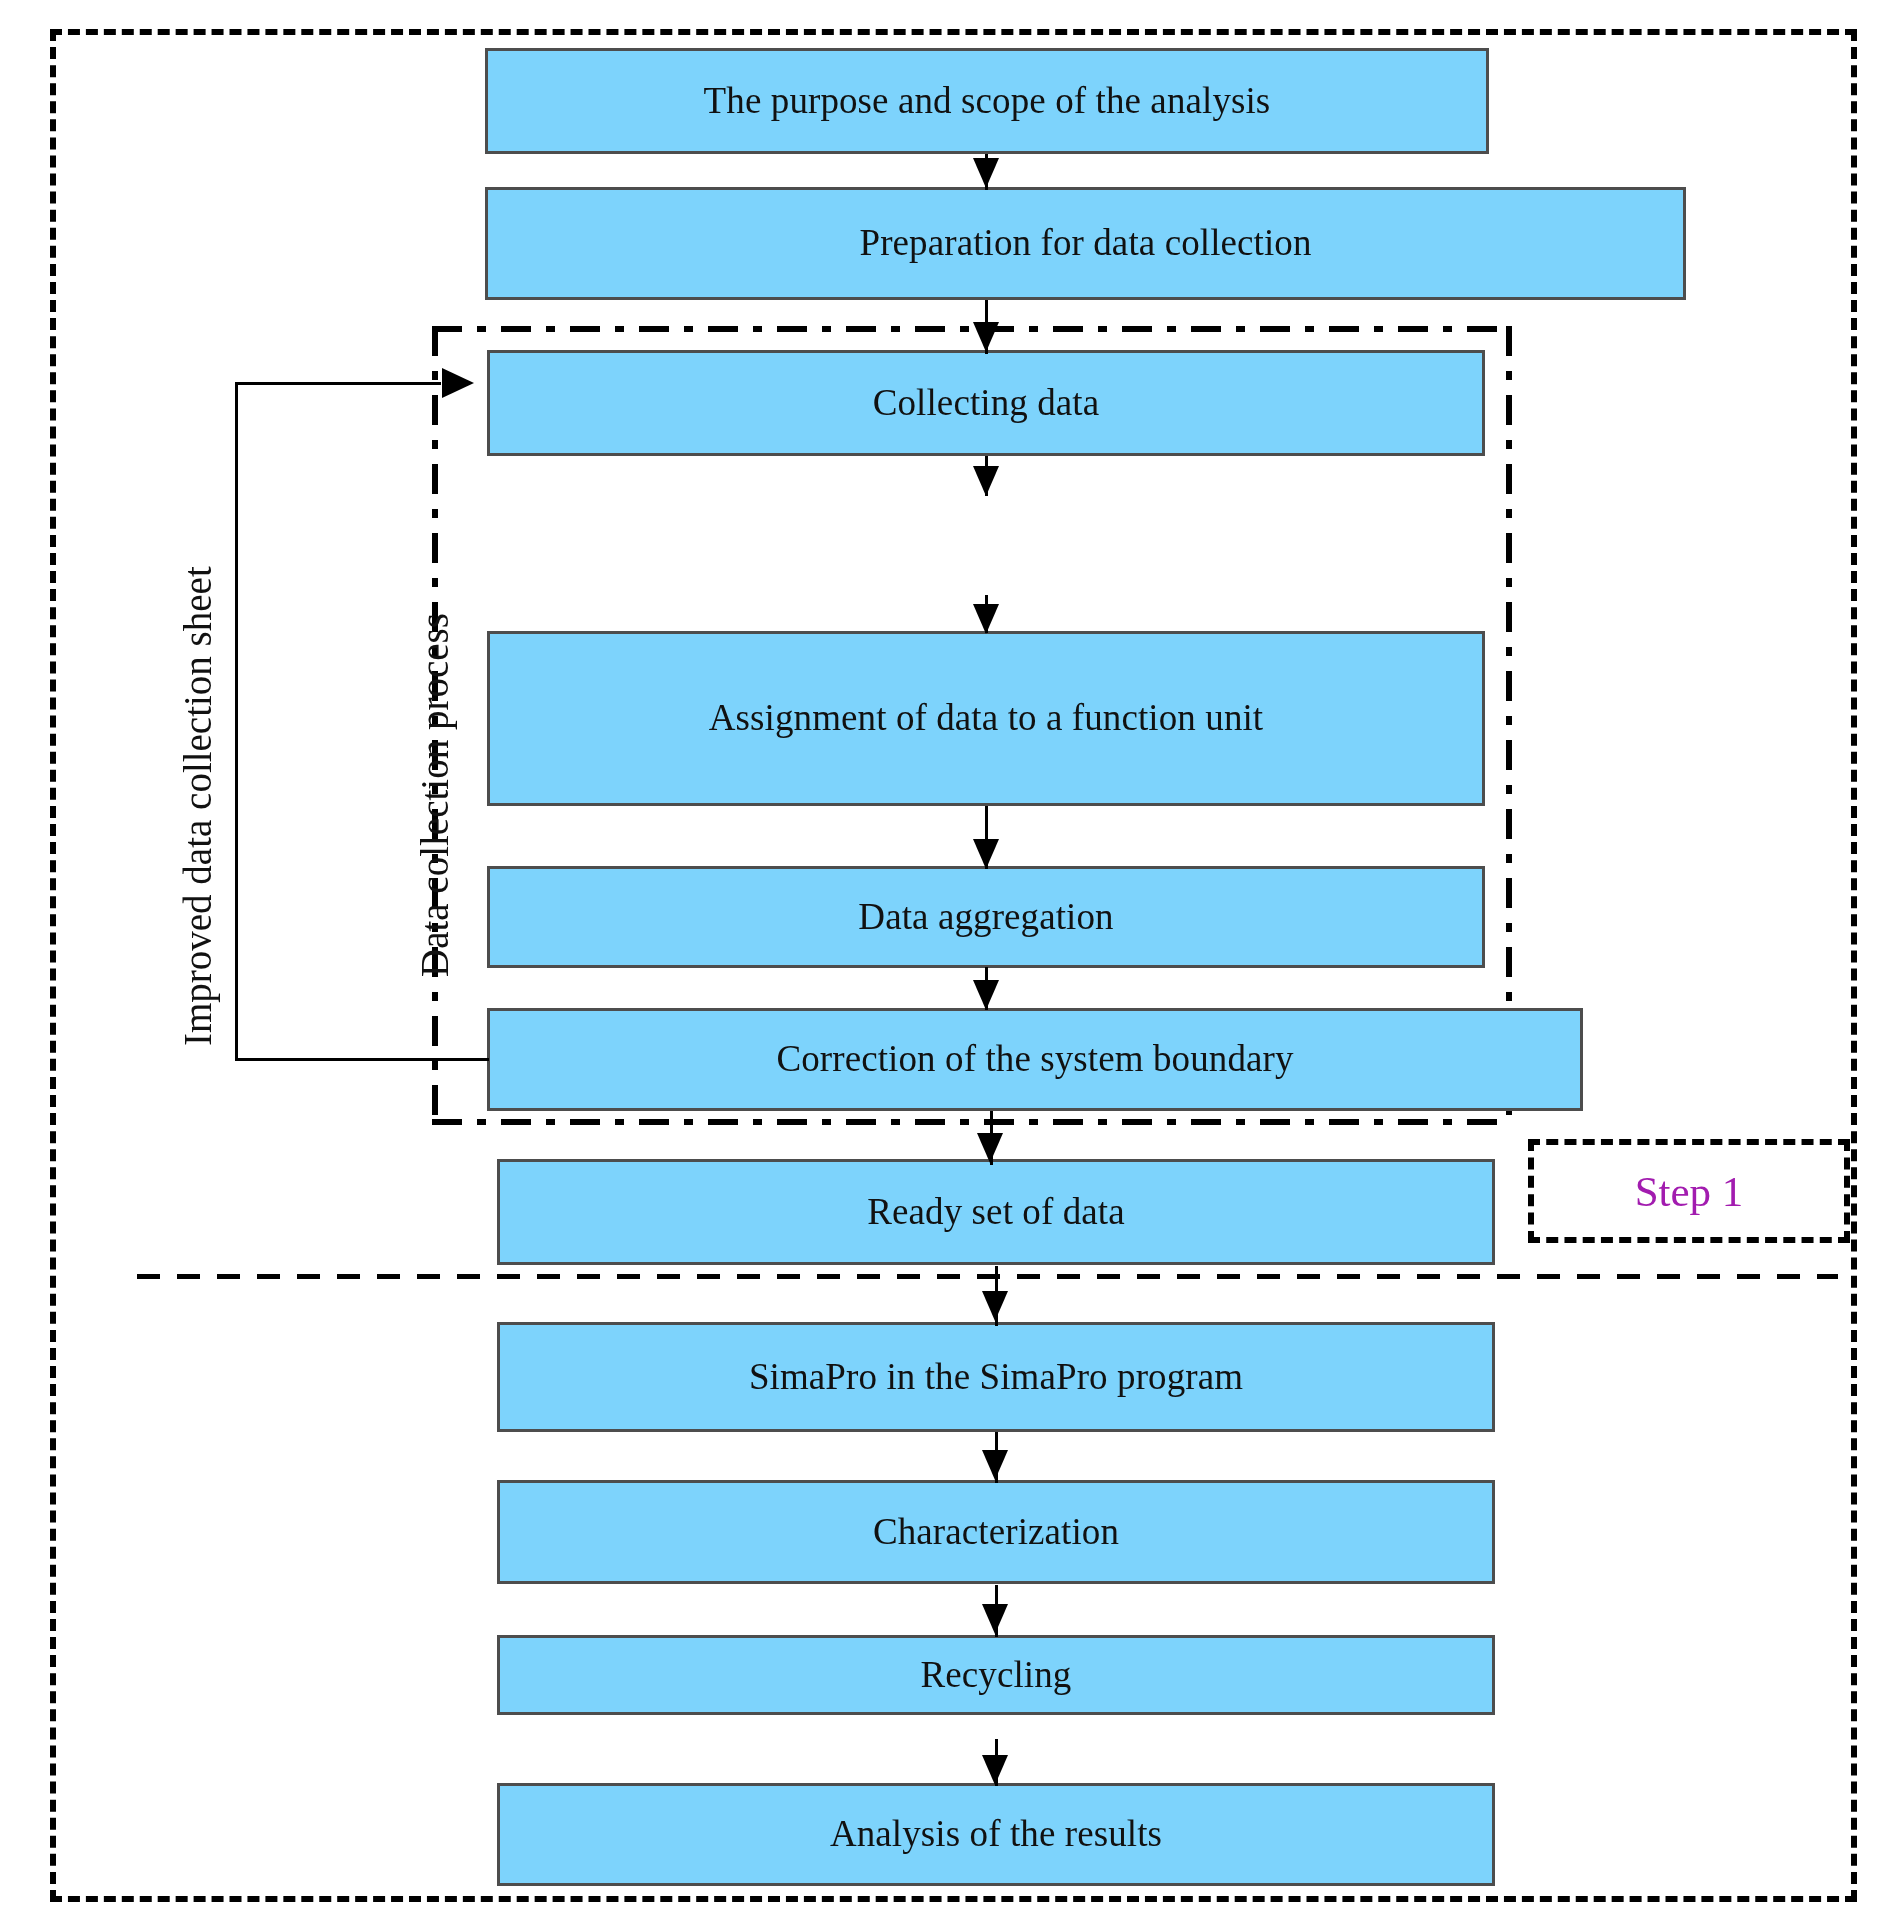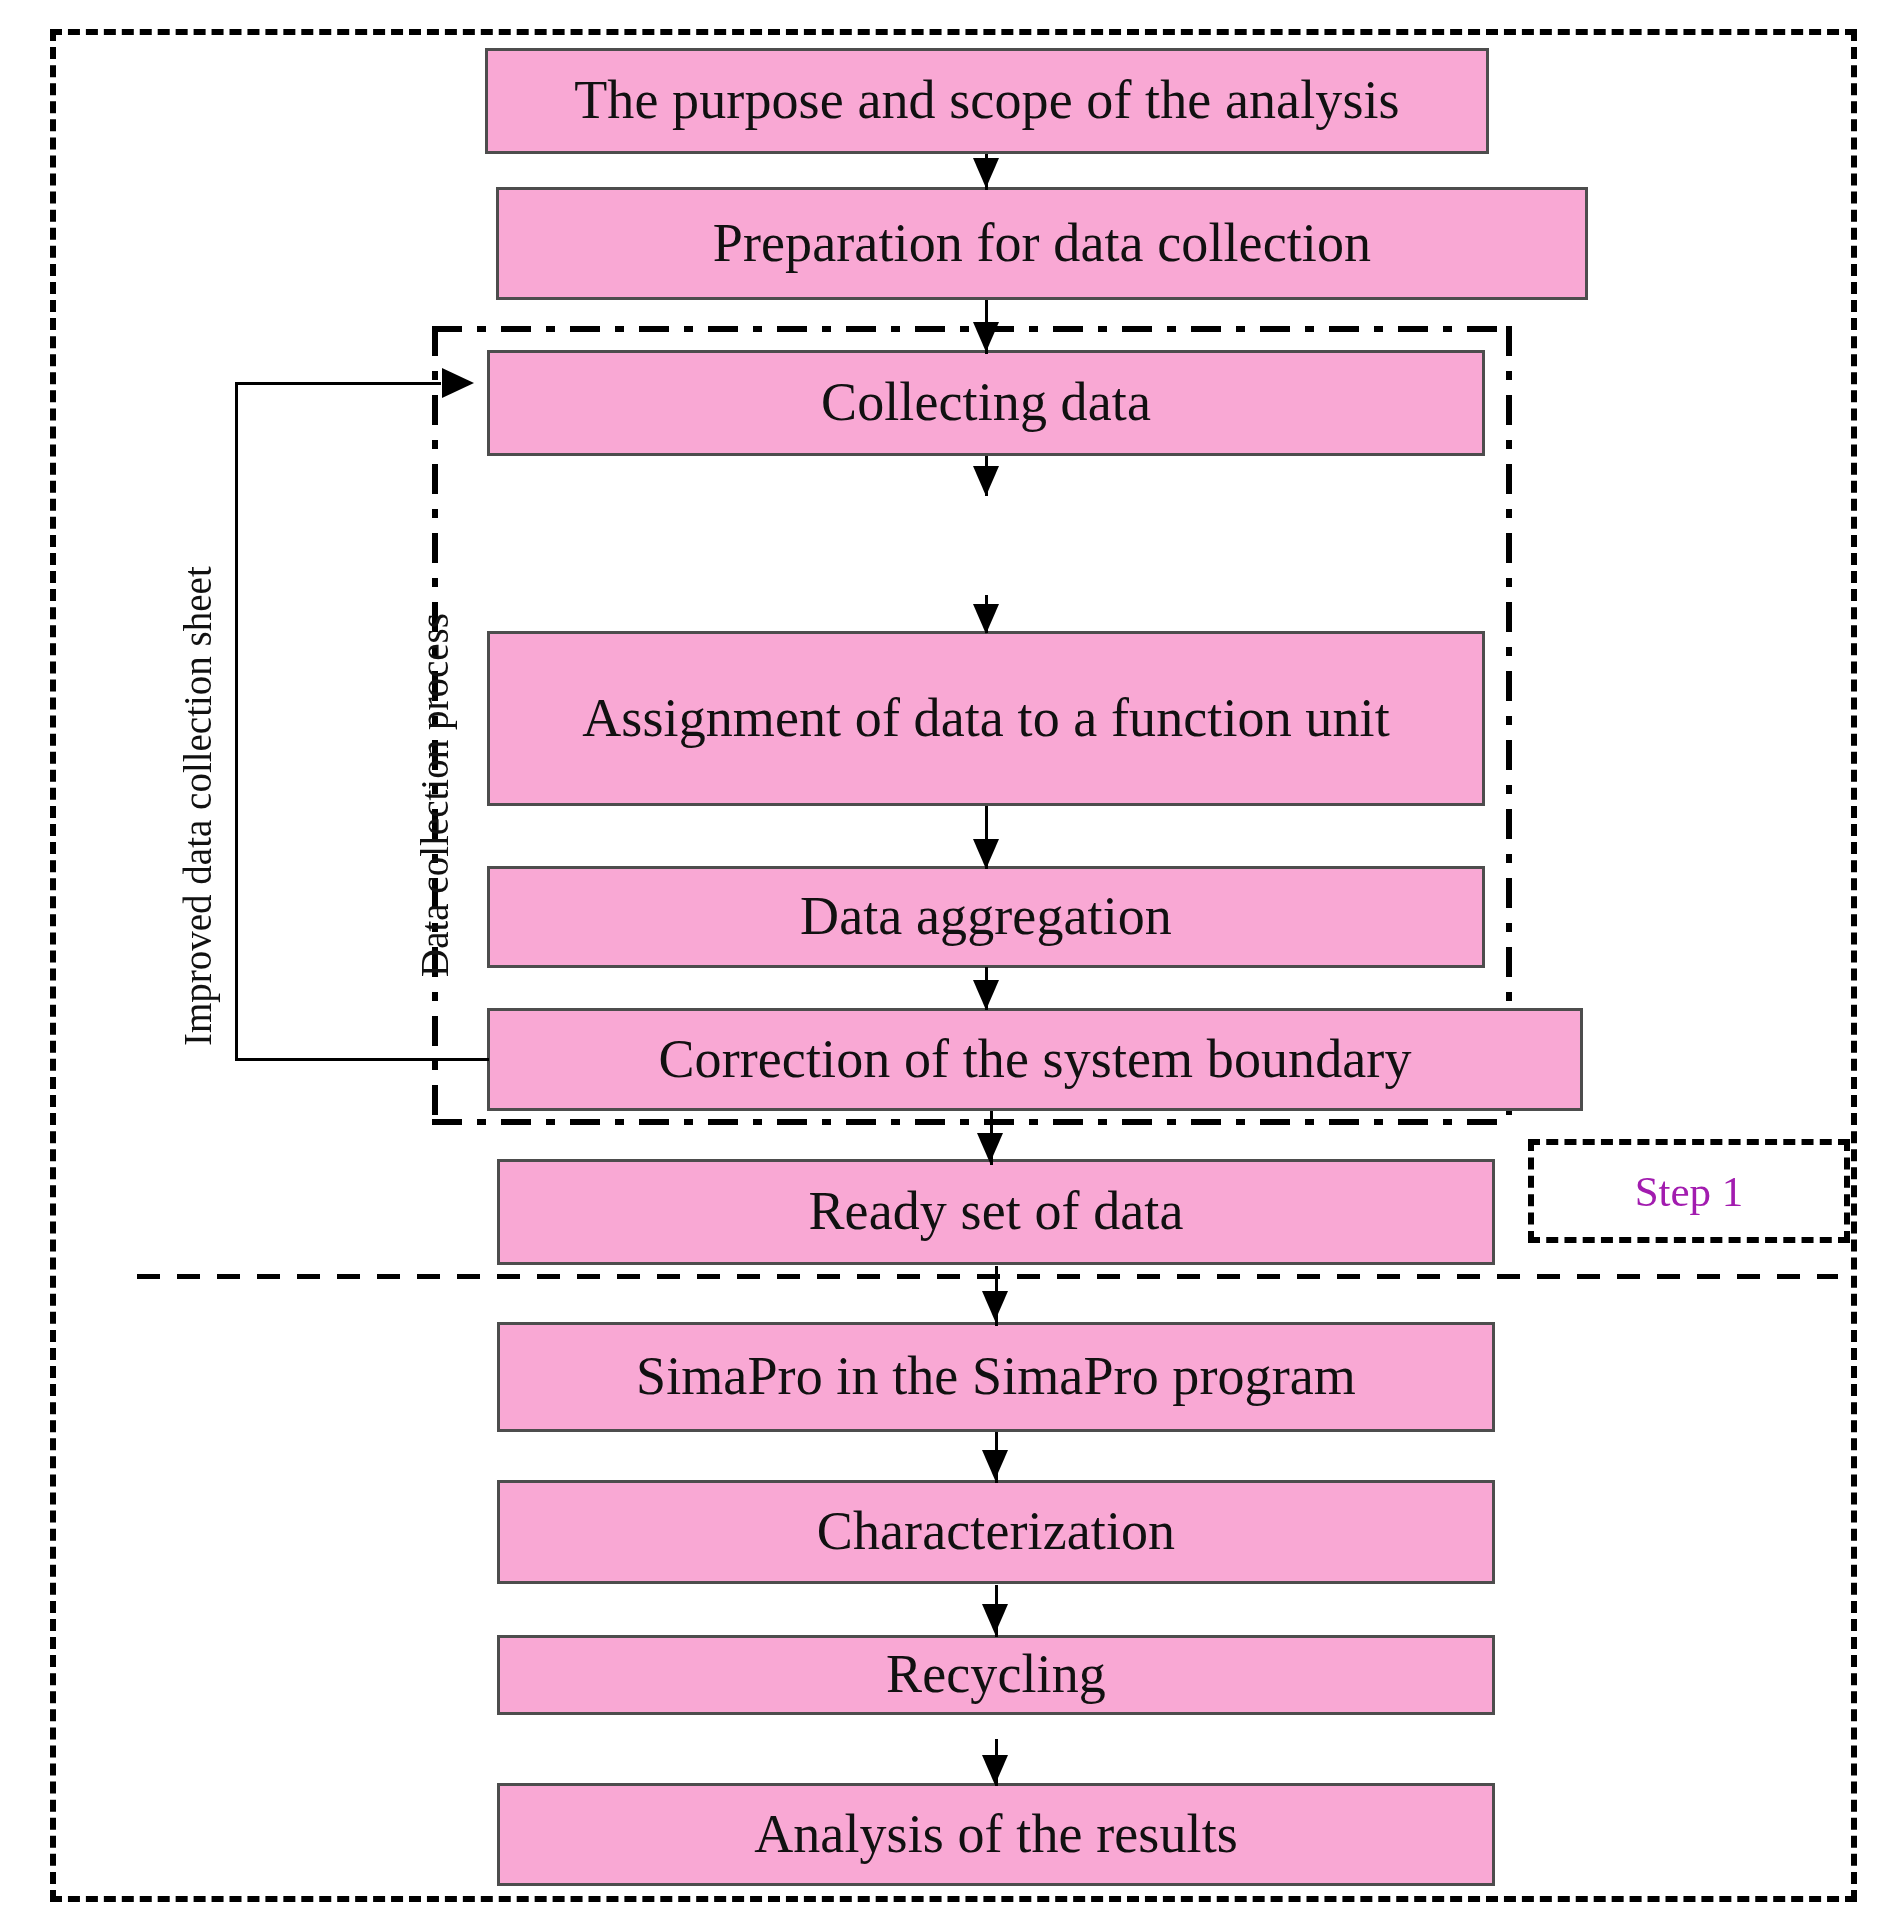--- a/index.html
+++ b/index.html
@@ -33,23 +33,23 @@
   
   .step-divider{
     position:absolute;left:137px;top:1274px;width:1701px;height:4.8px;
     background-image:repeating-linear-gradient(to right,
       #000 0px,#000 23px,transparent 23px,transparent 40px);
   }
 
   
   .pbox{
     position:absolute;box-sizing:border-box;
-    border:3.4px solid #4d4d4d;background:#f9a8d4;
+    border:3.4px solid #4d4d4d;background:#7dd3fc;
     display:flex;align-items:center;justify-content:center;
-    font-size:54px;color:#111;letter-spacing:0.1px;
+    font-size:37px;color:#111;letter-spacing:0.1px;
     text-align:center;line-height:1.1;
   }
 
   
   .step-badge{
     position:absolute;box-sizing:border-box;
     border:6.2px dashed #000;background:#fff;
     display:flex;align-items:center;justify-content:center;
     font-size:43px;color:#a21caf;
   }
@@ -96,21 +96,21 @@
   <div class="dd-edge dd-right dd-v"></div>
 
   <div class="step-divider"></div>
 
   <div class="vlabel" style="left:175px;top:1046px;">Improved data collection sheet</div>
 
   <div class="vlabel" style="left:412px;top:977px;">Data collection process</div>
 
   <div class="pbox" style="left:485px;top:48px;width:1004px;height:106px;">The purpose and scope of the analysis</div>
 
-  <div class="pbox" style="left:496px;top:187px;width:1092px;height:113px;">Preparation for data collection</div>
+  <div class="pbox" style="left:485px;top:187px;width:1201px;height:113px;">Preparation for data collection</div>
 
   <div class="pbox" style="left:487px;top:350px;width:998px;height:106px;">Collecting data</div>
 
 
   <div class="pbox" style="left:487px;top:631px;width:998px;height:175px;">Assignment of data to a function unit</div>
 
   <div class="pbox" style="left:487px;top:866px;width:998px;height:102px;">Data aggregation</div>
 
   <div class="pbox" style="left:487px;top:1008px;width:1096px;height:103px;">Correction of the system boundary</div>
 

